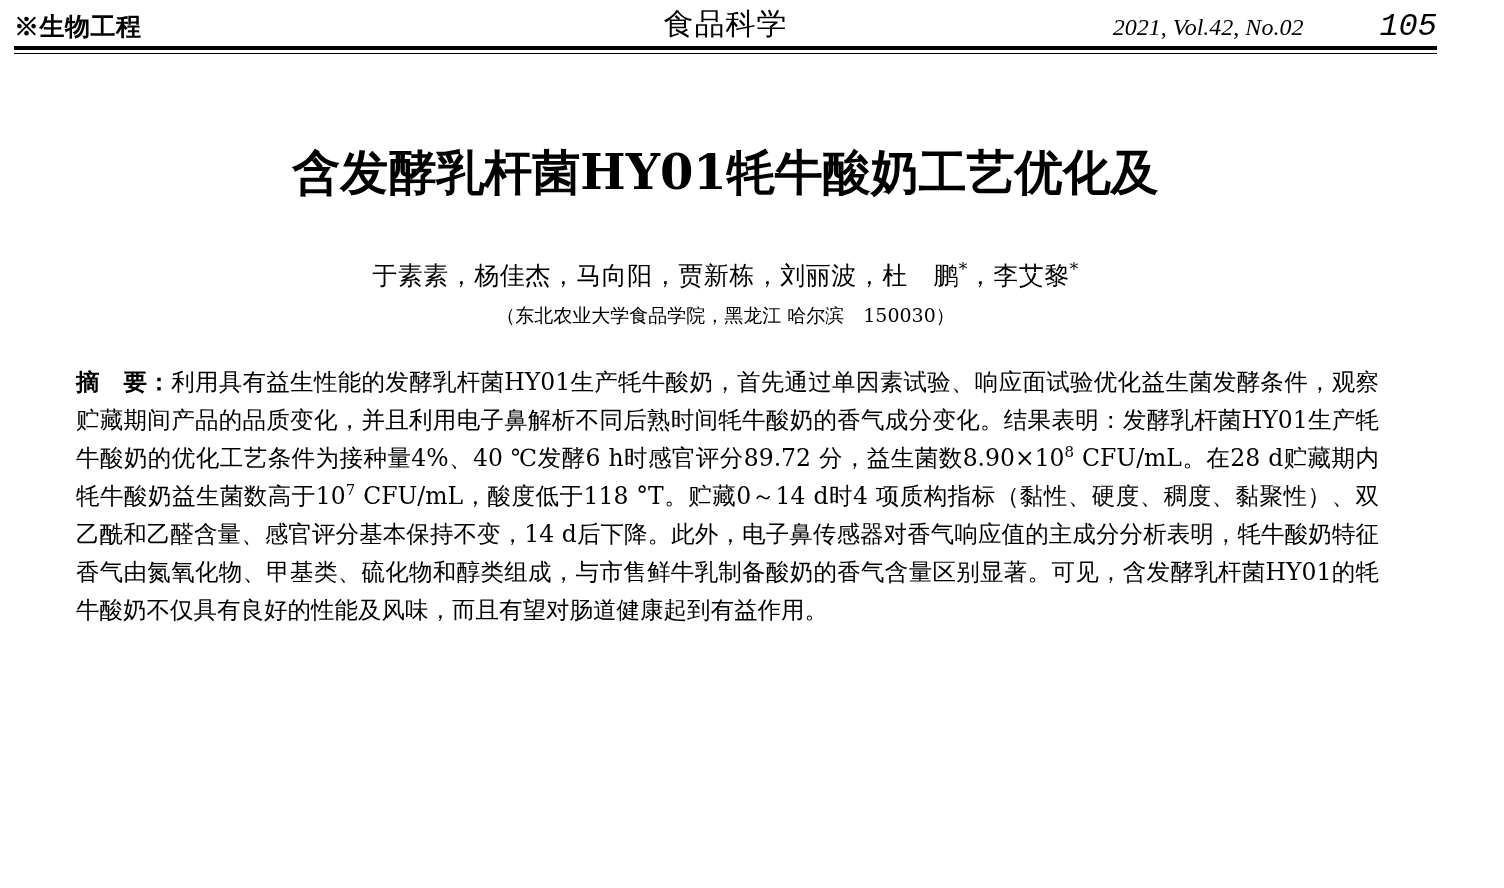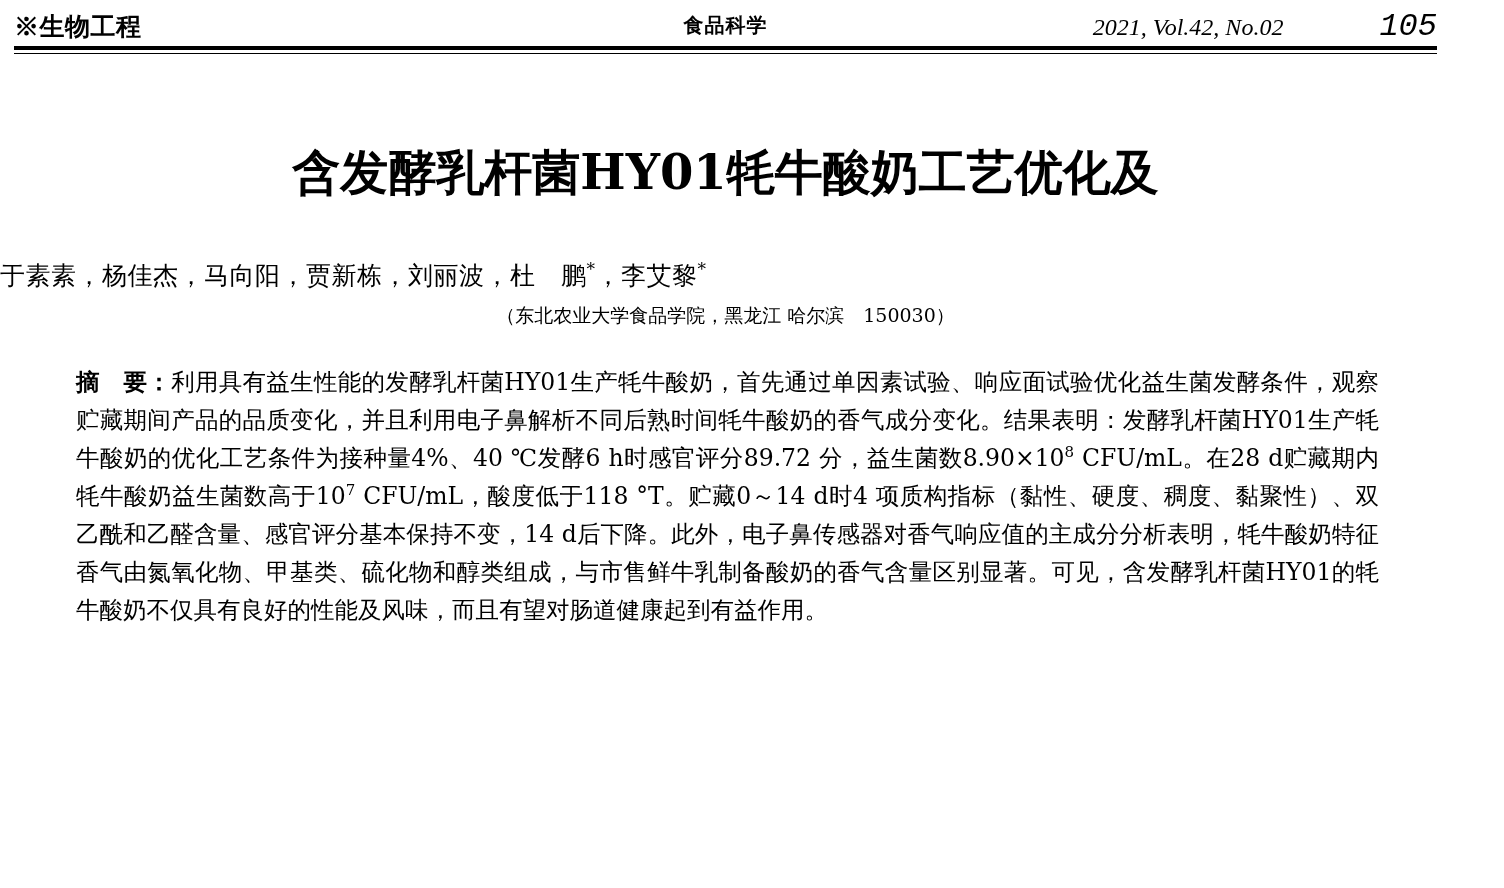--- a/index.html
+++ b/index.html
@@ -33,32 +33,32 @@
   }
   .runhead-left {
     font-family: "DejaVu Serif", serif;
     font-size: 25px;
     font-weight: bold;
     letter-spacing: 0.5px;
     white-space: nowrap;
   }
   .runhead-center {
     font-family: "DejaVu Serif", serif;
-    font-size: 20px;
-    font-weight: bold;
+    font-size: 30px;
+    font-weight: normal;
     letter-spacing: 1px;
     position: absolute;
     left: 50%;
     transform: translateX(-50%);
-    top: 12px;
+    top: 4px;
   }
   .runhead-right {
     display: flex;
     align-items: baseline;
-    gap: 96px;
+    gap: 76px;
     white-space: nowrap;
   }
   .runhead-vol {
     font-family: "Liberation Serif", serif;
     font-style: italic;
     font-size: 24px;
   }
   .runhead-page {
     font-family: Liberation Mono, monospace;
     font-style: italic;
@@ -85,21 +85,21 @@
     font-family: "DejaVu Serif", serif;
     font-weight: bold;
     font-size: 48px;
     line-height: 1.28;
     letter-spacing: 0px;
   }
 
   
   .authors {
     margin-top: 56px;
-    text-align: left;
+    text-align: center;
     font-family: "DejaVu Serif", serif;
     font-size: 25px;
     letter-spacing: 0.5px;
   }
   .authors sup { font-size: 17px; vertical-align: super; }
   .affil {
     margin-top: 10px;
     text-align: center;
     font-family: "DejaVu Serif", serif;
     font-size: 19px;

